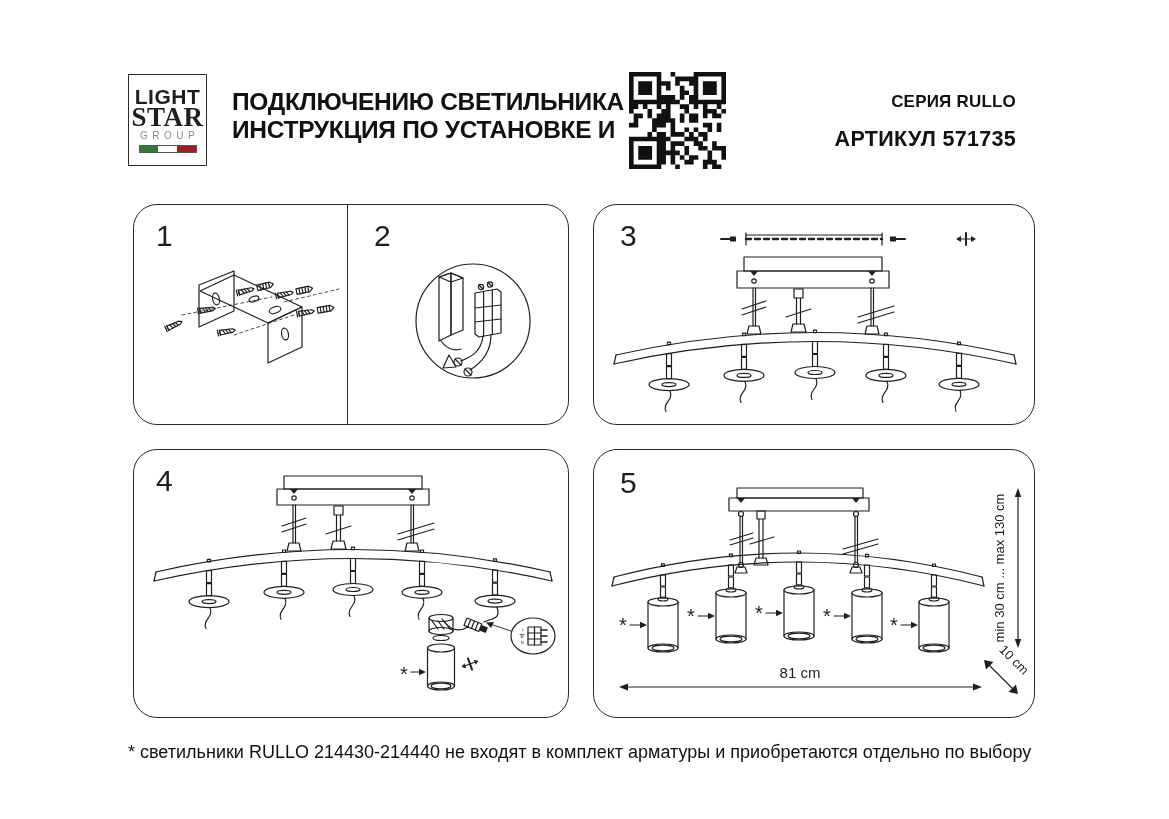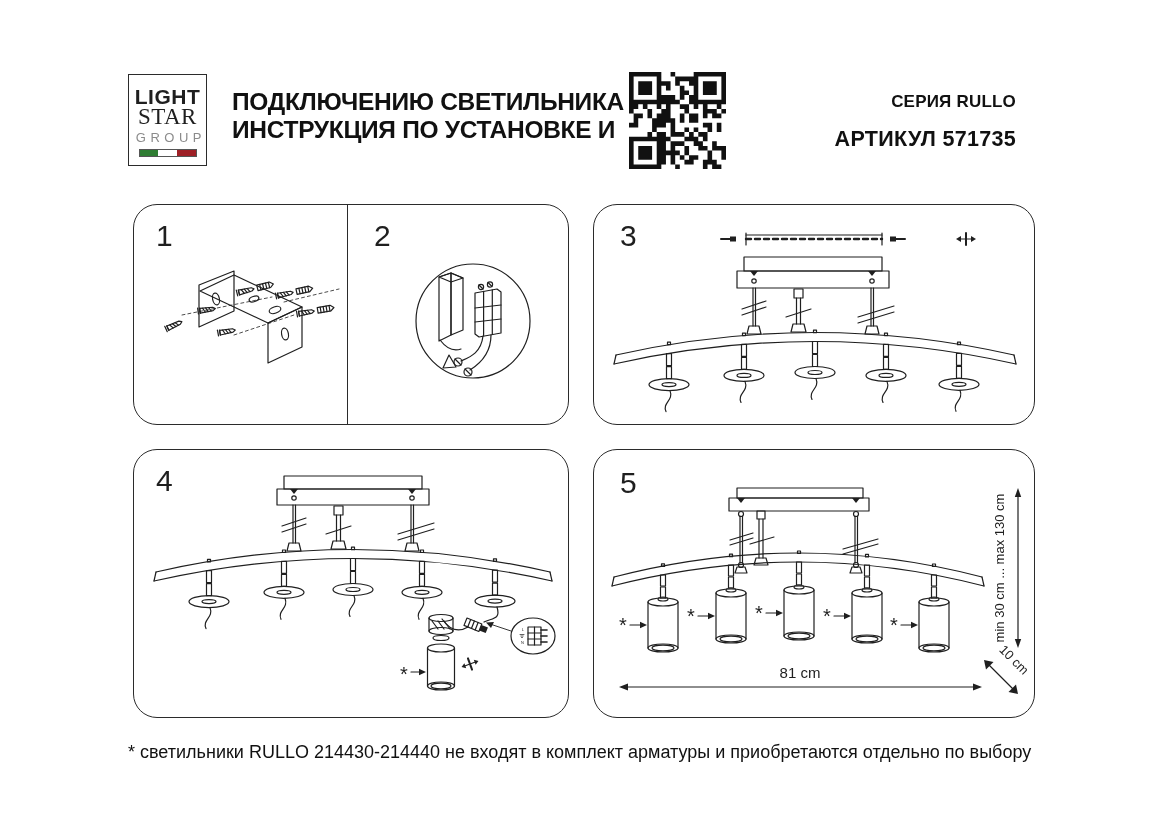--- a/index.html
+++ b/index.html
@@ -4,23 +4,23 @@
 <style>
   html,body{margin:0;padding:0;background:#fff;}
   .page{position:relative;width:1169px;height:819px;background:#ffffff;
         font-family:"Liberation Sans",sans-serif;color:#1f1f1f;overflow:hidden;}
 
   
   .logo{position:absolute;left:128px;top:74px;width:79px;height:92px;
         border:1.5px solid #2b2b2b;background:#fff;text-align:center;box-sizing:border-box;}
   .logo .w1{font-family:Liberation Sans, sans-serif;font-weight:bold;font-size:21px;
             letter-spacing:.5px;line-height:20px;margin-top:12px;}
-  .logo .w2{font-family:"Liberation Serif",serif;font-weight:normal;font-size:23px;
+  .logo .w2{font-family:"Liberation Serif",serif;font-weight:bold;font-size:27px;
             letter-spacing:.5px;line-height:20px;}
-  .logo .w3{font-size:13px;letter-spacing:4.5px;color:#8b8b8b;margin-top:3px;margin-left:4px;text-align:right;}
+  .logo .w3{font-size:10px;letter-spacing:4.5px;color:#8b8b8b;margin-top:3px;margin-left:4px;}
   .flag{display:flex;width:56px;height:6px;margin:4px auto 0;border:1px solid #555;}
   .flag span{flex:1;}
   .flag .fg{background:#2f7d33;}
   .flag .fw{background:#ffffff;}
   .flag .fr{background:#9e2026;}
 
   .title{position:absolute;left:232px;top:88px;font-weight:bold;font-size:24.5px;
          line-height:28px;letter-spacing:-.3px;color:#111;}
   .qr{position:absolute;left:629px;top:72px;width:97px;height:97px;}
   .series-block{position:absolute;left:770px;top:92px;width:246px;text-align:right;color:#111;}

